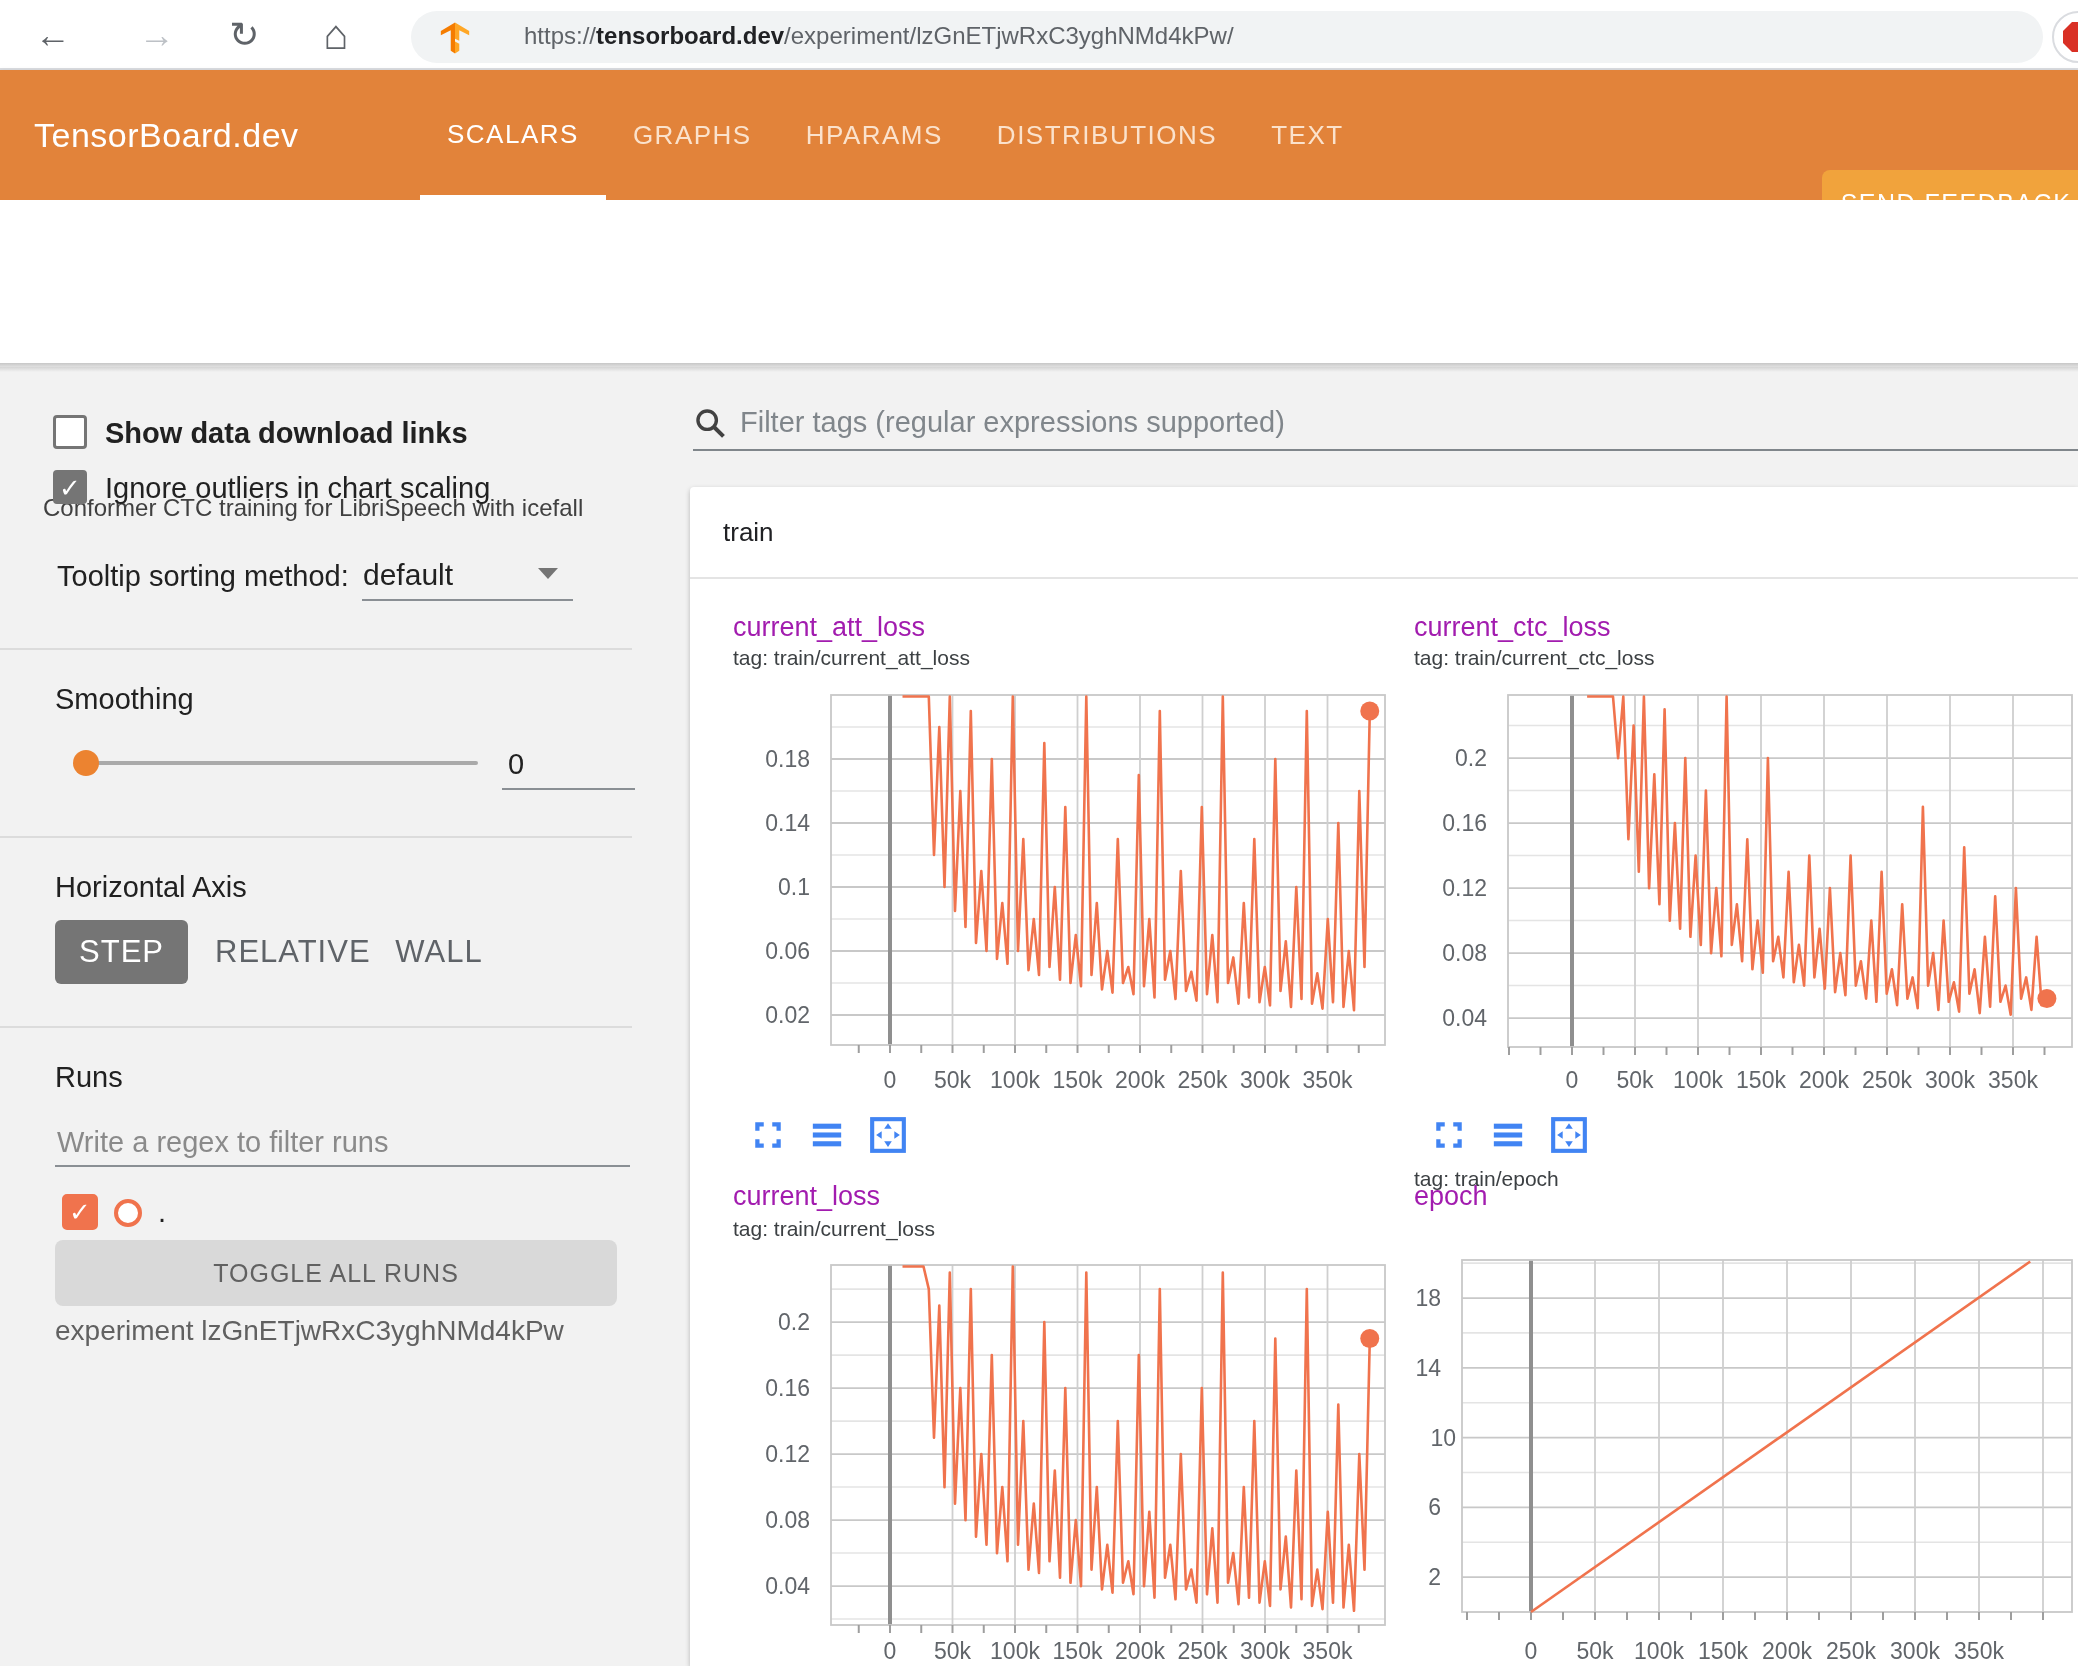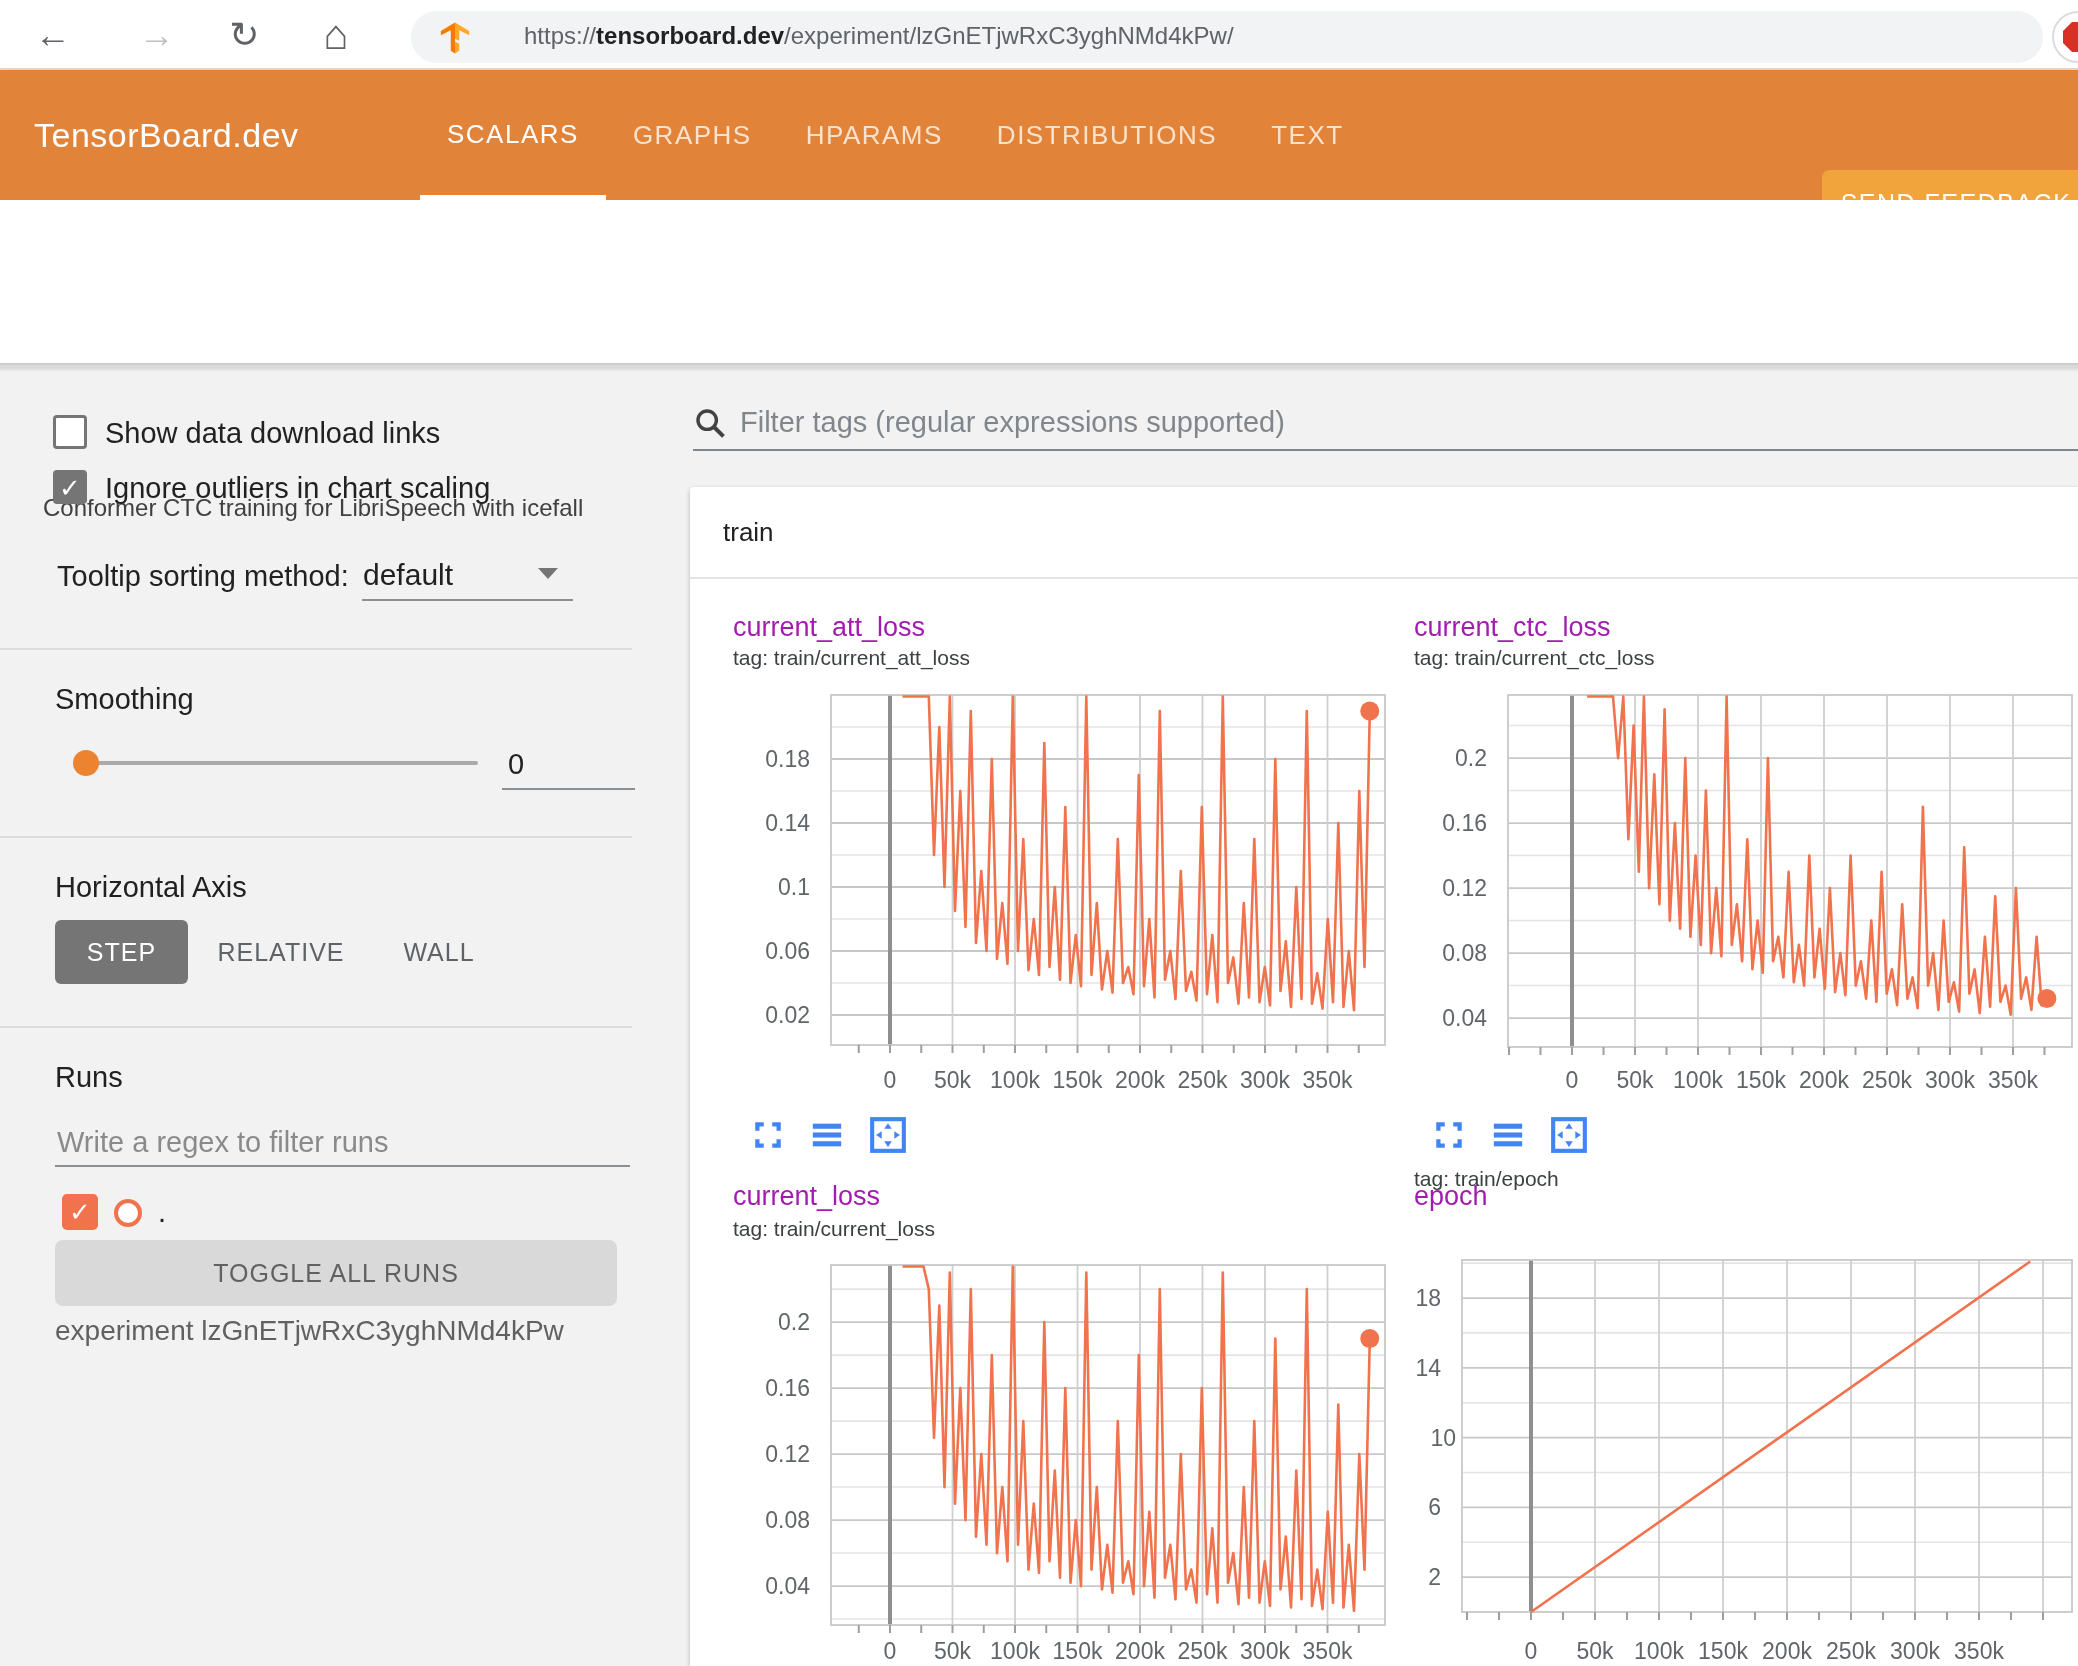--- a/index.html
+++ b/index.html
@@ -34,21 +34,21 @@
   
   .side-label{font-size:29px;color:#212121;}
   .cb{width:34px;height:34px;box-sizing:border-box;border:3px solid #757575;border-radius:4px;background:#fff;}
   .cb.checked{background:#757575;border-color:#757575;color:#fff;text-align:center;line-height:30px;font-size:26px;}
   .cb.orange{background:var(--run-orange);border-color:var(--run-orange);color:#fff;text-align:center;line-height:30px;font-size:26px;border-radius:5px;}
   .divider{height:2px;background:#dcdcdc;}
   .underline{height:2px;background:#8a8f94;}
   .ddl-arrow{width:0;height:0;border-left:10px solid transparent;border-right:10px solid transparent;border-top:11px solid #757575;}
   #slider-track{left:86px;top:761px;width:392px;height:4px;background:#aaaaaa;border-radius:2px;}
   #slider-thumb{left:73px;top:750px;width:26px;height:26px;border-radius:50%;background:#ec8330;}
-  .axis-btn{height:64px;border-radius:6px;text-align:center;line-height:64px;font-size:25px;letter-spacing:1px;}
+  .axis-btn{height:64px;border-radius:6px;text-align:center;line-height:64px;font-size:31px;letter-spacing:1px;}
   #btn-step{left:55px;top:920px;width:133px;background:#757575;color:#fff;}
   #btn-relative{left:215px;top:920px;width:132px;color:#5f6368;}
   #btn-wall{left:394px;top:920px;width:90px;color:#5f6368;}
   #toggle-runs{left:55px;top:1240px;width:562px;height:66px;border-radius:8px;background:#d9d9d9;
       color:#616161;font-size:25px;letter-spacing:1px;text-align:center;line-height:66px;}
   .radio{width:28px;height:28px;border-radius:50%;border:4px solid var(--run-orange);background:#fff;box-sizing:border-box;}
   
   #filter-placeholder{left:740px;top:406px;font-size:29px;color:#80868b;}
   #filter-underline{left:693px;top:449px;width:1385px;height:2px;background:#80868b;}
   #card{left:690px;top:487px;width:1388px;height:1179px;background:#fff;border-radius:4px 0 0 0;box-shadow:0 2px 5px rgba(0,0,0,0.25);}
@@ -94,21 +94,21 @@
     </div>
   <div class="abs" id="feedback-btn">SEND FEEDBACK</div>
 </div>
 
 <div class="abs" id="subtitle-strip">
   <div class="abs" id="subtitle">Conformer CTC training for LibriSpeech with icefall</div>
 </div>
 <div class="abs" id="strip-shadow"></div>
 
 <div class="abs cb" style="left:53px;top:415px;"></div>
-<div class="abs side-label" style="left:105px;top:417px;">Show data download links</div>
+<div class="abs side-label" style="left:105px;top:417px;font-weight:bold;">Show data download links</div>
 <div class="abs cb checked" style="left:53px;top:470px;">✓</div>
 <div class="abs side-label" style="left:105px;top:472px;">Ignore outliers in chart scaling</div>
 
 <div class="abs side-label" style="left:57px;top:560px;">Tooltip sorting method:</div>
 <div class="abs side-label" style="left:363px;top:558px;font-size:30px;">default</div>
 <div class="abs ddl-arrow" style="left:538px;top:568px;"></div>
 <div class="abs underline" style="left:362px;top:599px;width:211px;"></div>
 
 <div class="abs divider" style="left:0;top:648px;width:632px;"></div>
 <div class="abs side-label" style="left:55px;top:683px;">Smoothing</div>

